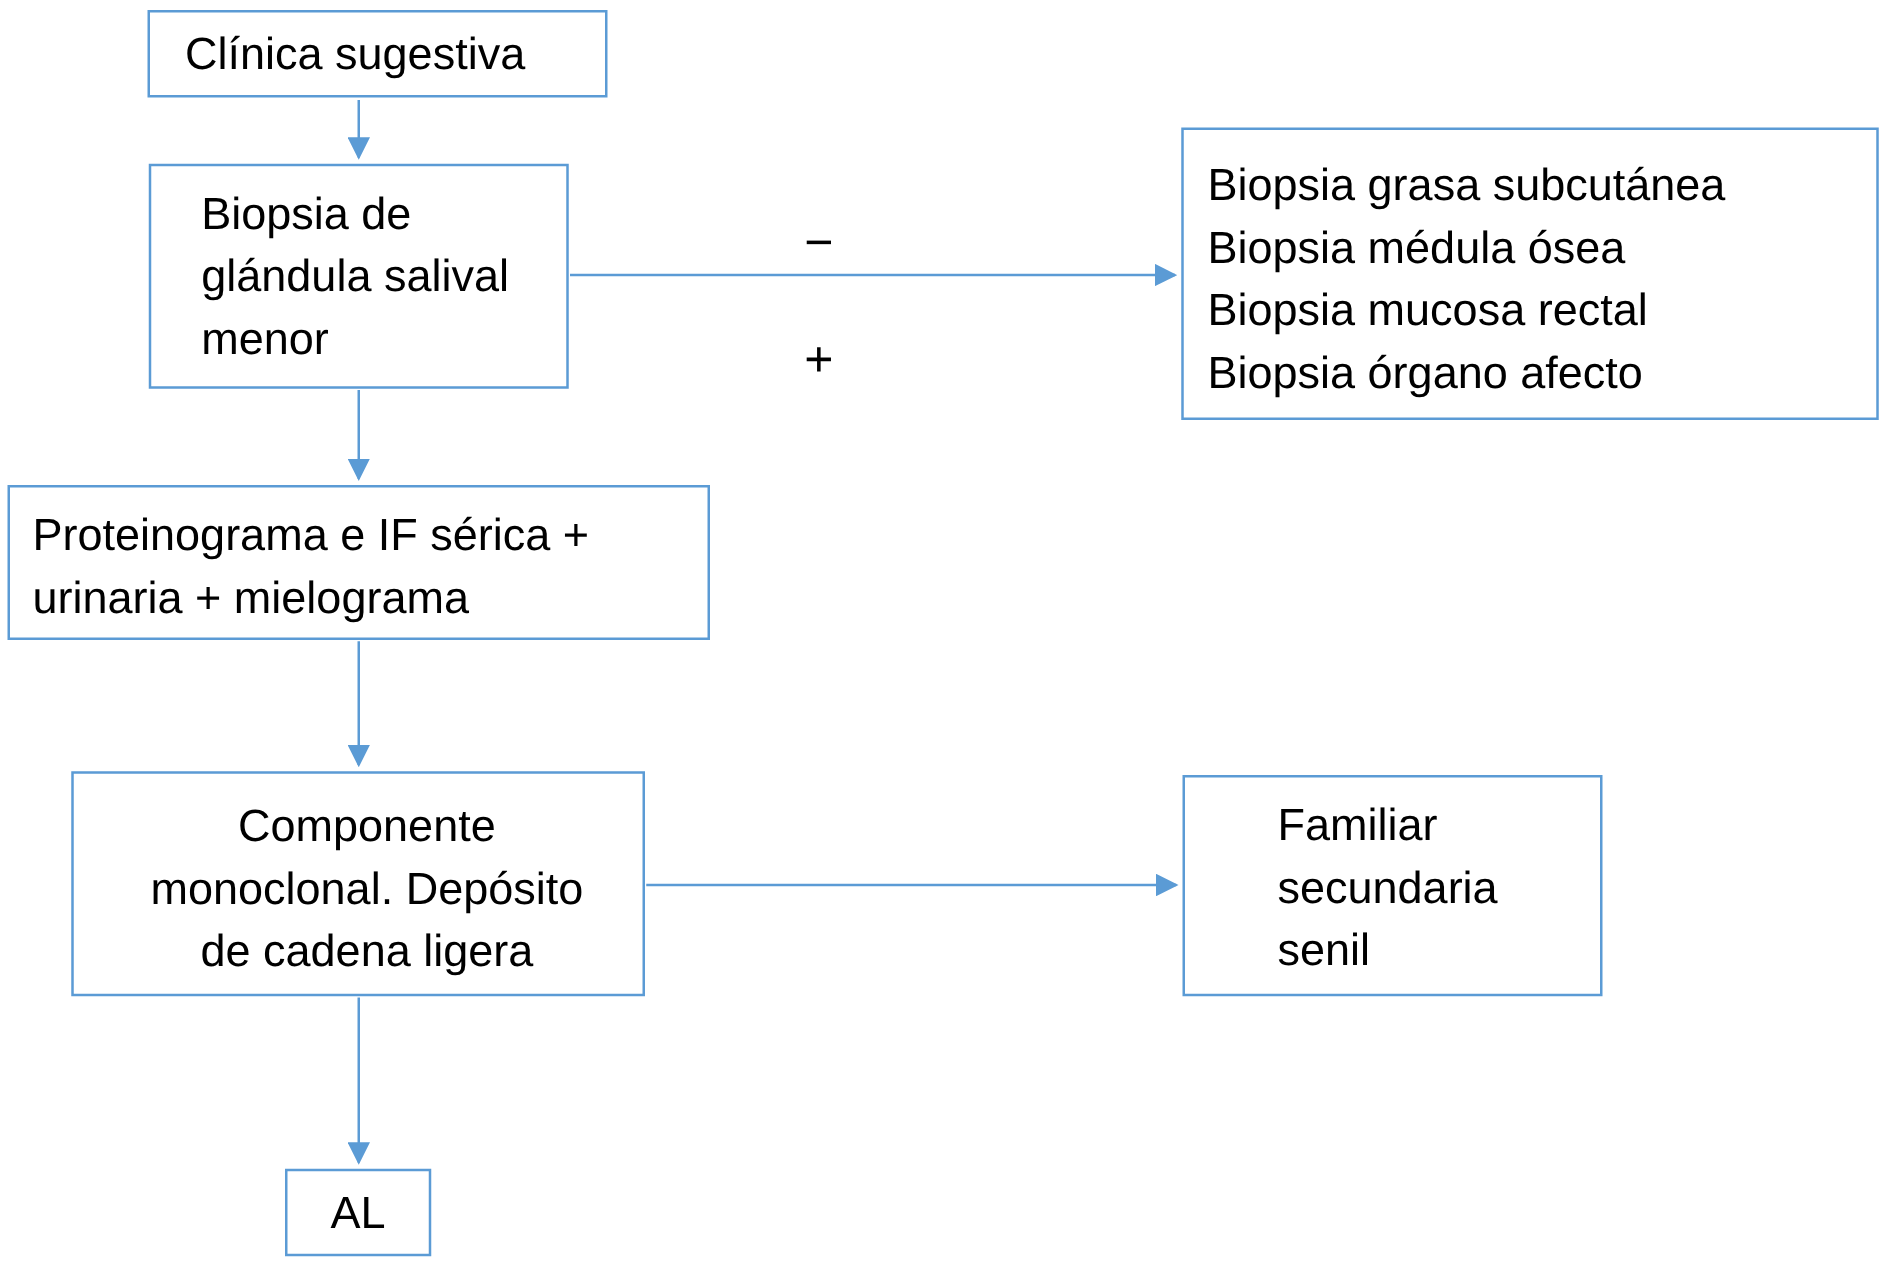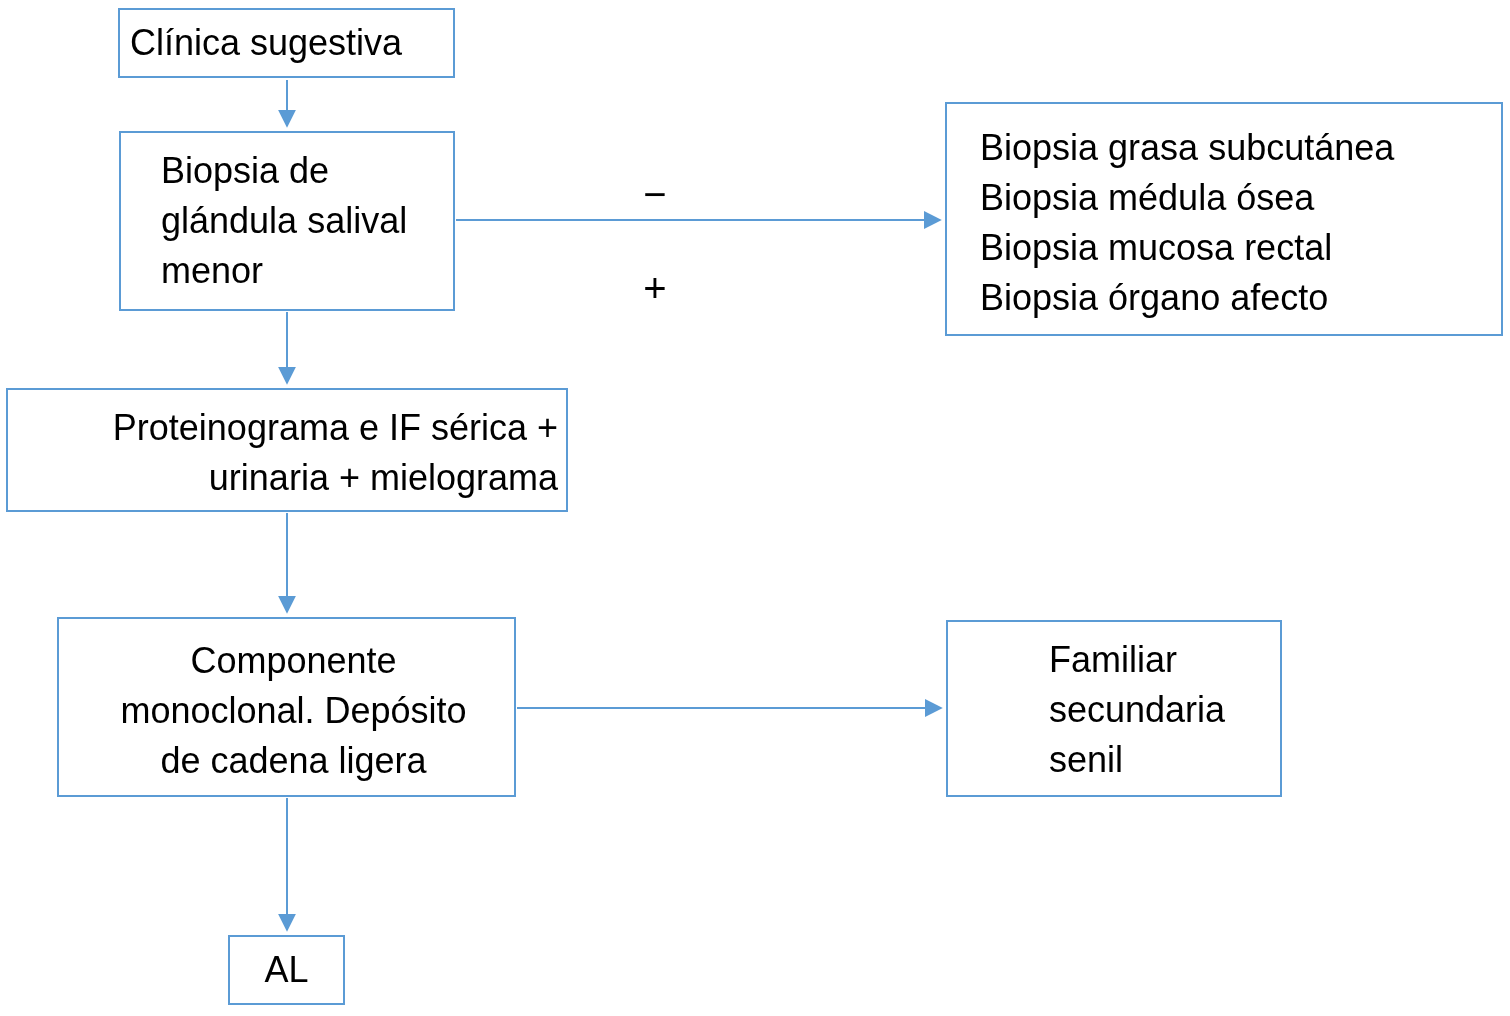--- a/index.html
+++ b/index.html
@@ -26,45 +26,44 @@
     position: absolute;
     box-sizing: border-box;
     background: #ffffff;
     border: 2px solid #5b9bd5;
     color: #000000;
     font-size: 36px;
     line-height: 50px;
     white-space: pre-line;
   }
   .node-clinica {
-    left: 118px; top: 8px; width: 337px; height: 70px;
+    left: 118px; top: 8px; width: 368px; height: 70px;
     display: flex; align-items: center;
-    padding-left: 10px;
+    padding-left: 28px;
   }
   .node-biopsia-glandula {
     left: 119px; top: 131px; width: 336px; height: 180px;
     padding: 13px 8px 0 40px;
   }
   .node-biopsias-alternativas {
     left: 945px; top: 102px; width: 558px; height: 234px;
-    padding: 19px 8px 0 33px;
+    padding: 19px 8px 0 19px;
   }
   .node-proteinograma {
     left: 6px; top: 388px; width: 562px; height: 124px;
     padding: 13px 8px 0 18px;
-    text-align: right;
   }
   .node-componente {
     left: 57px; top: 617px; width: 459px; height: 180px;
     padding: 17px 8px 0 22px;
     text-align: center;
   }
   .node-familiar {
     left: 946px; top: 620px; width: 336px; height: 177px;
-    padding: 13px 8px 0 101px;
+    padding: 13px 8px 0 74px;
   }
   .node-al {
     left: 228px; top: 935px; width: 117px; height: 70px;
     display: flex; align-items: center; justify-content: center;
     padding: 0;
   }
   .edge-label {
     position: absolute;
     width: 60px;
     text-align: center;

